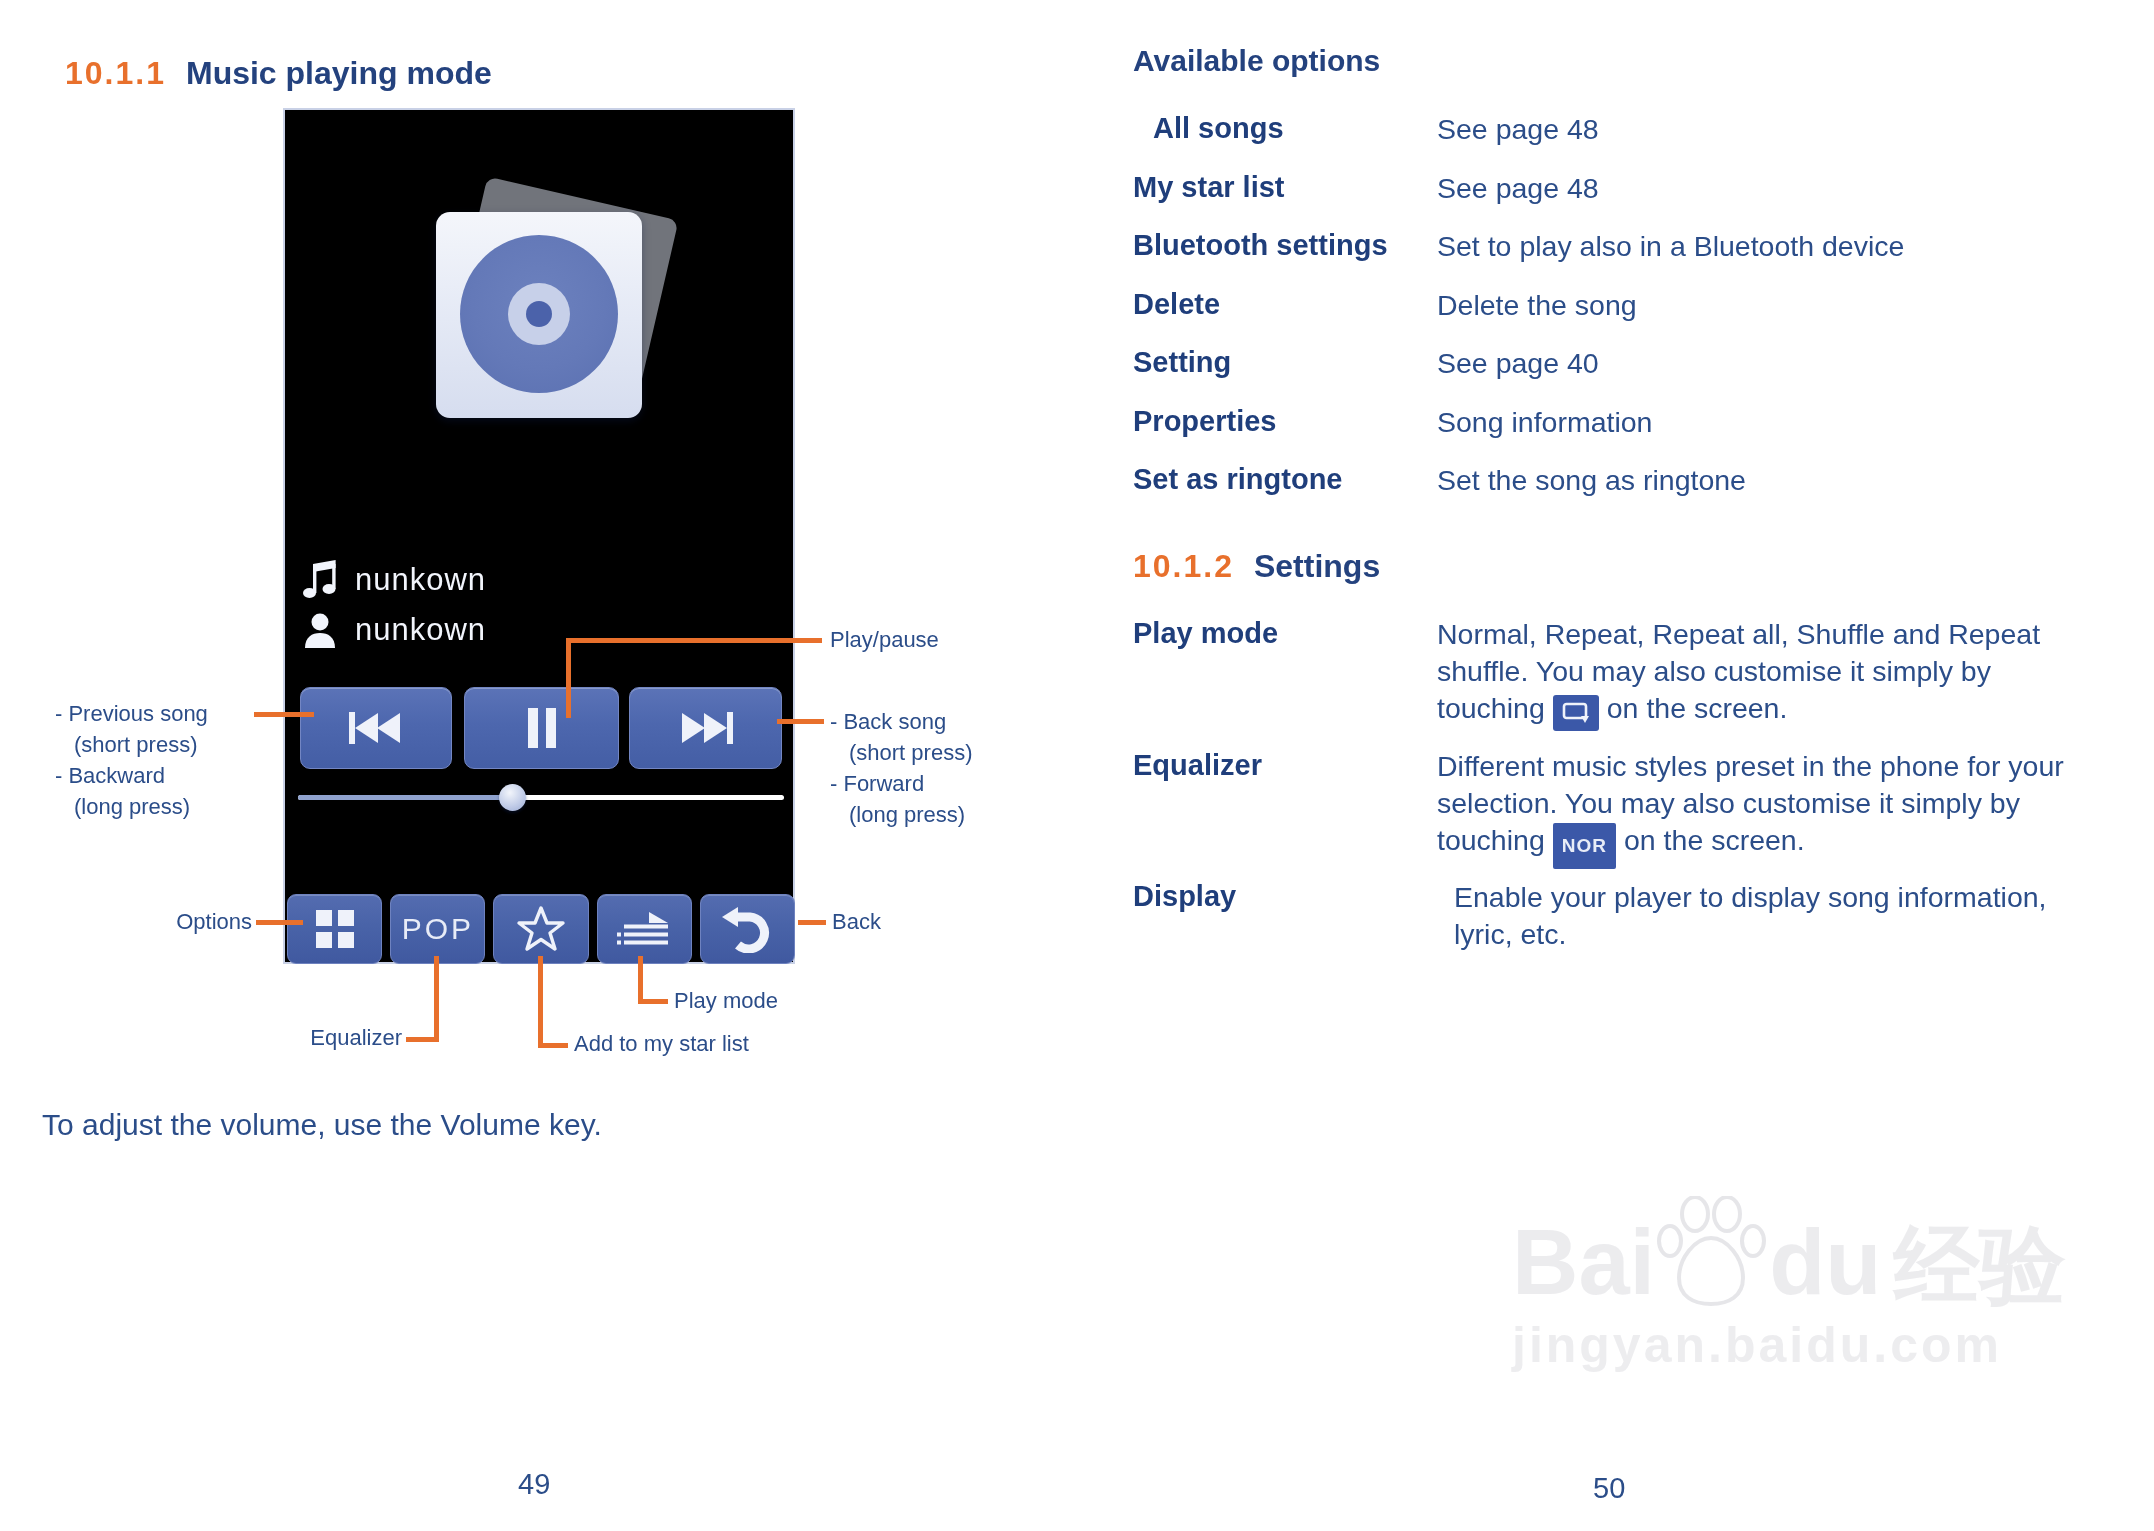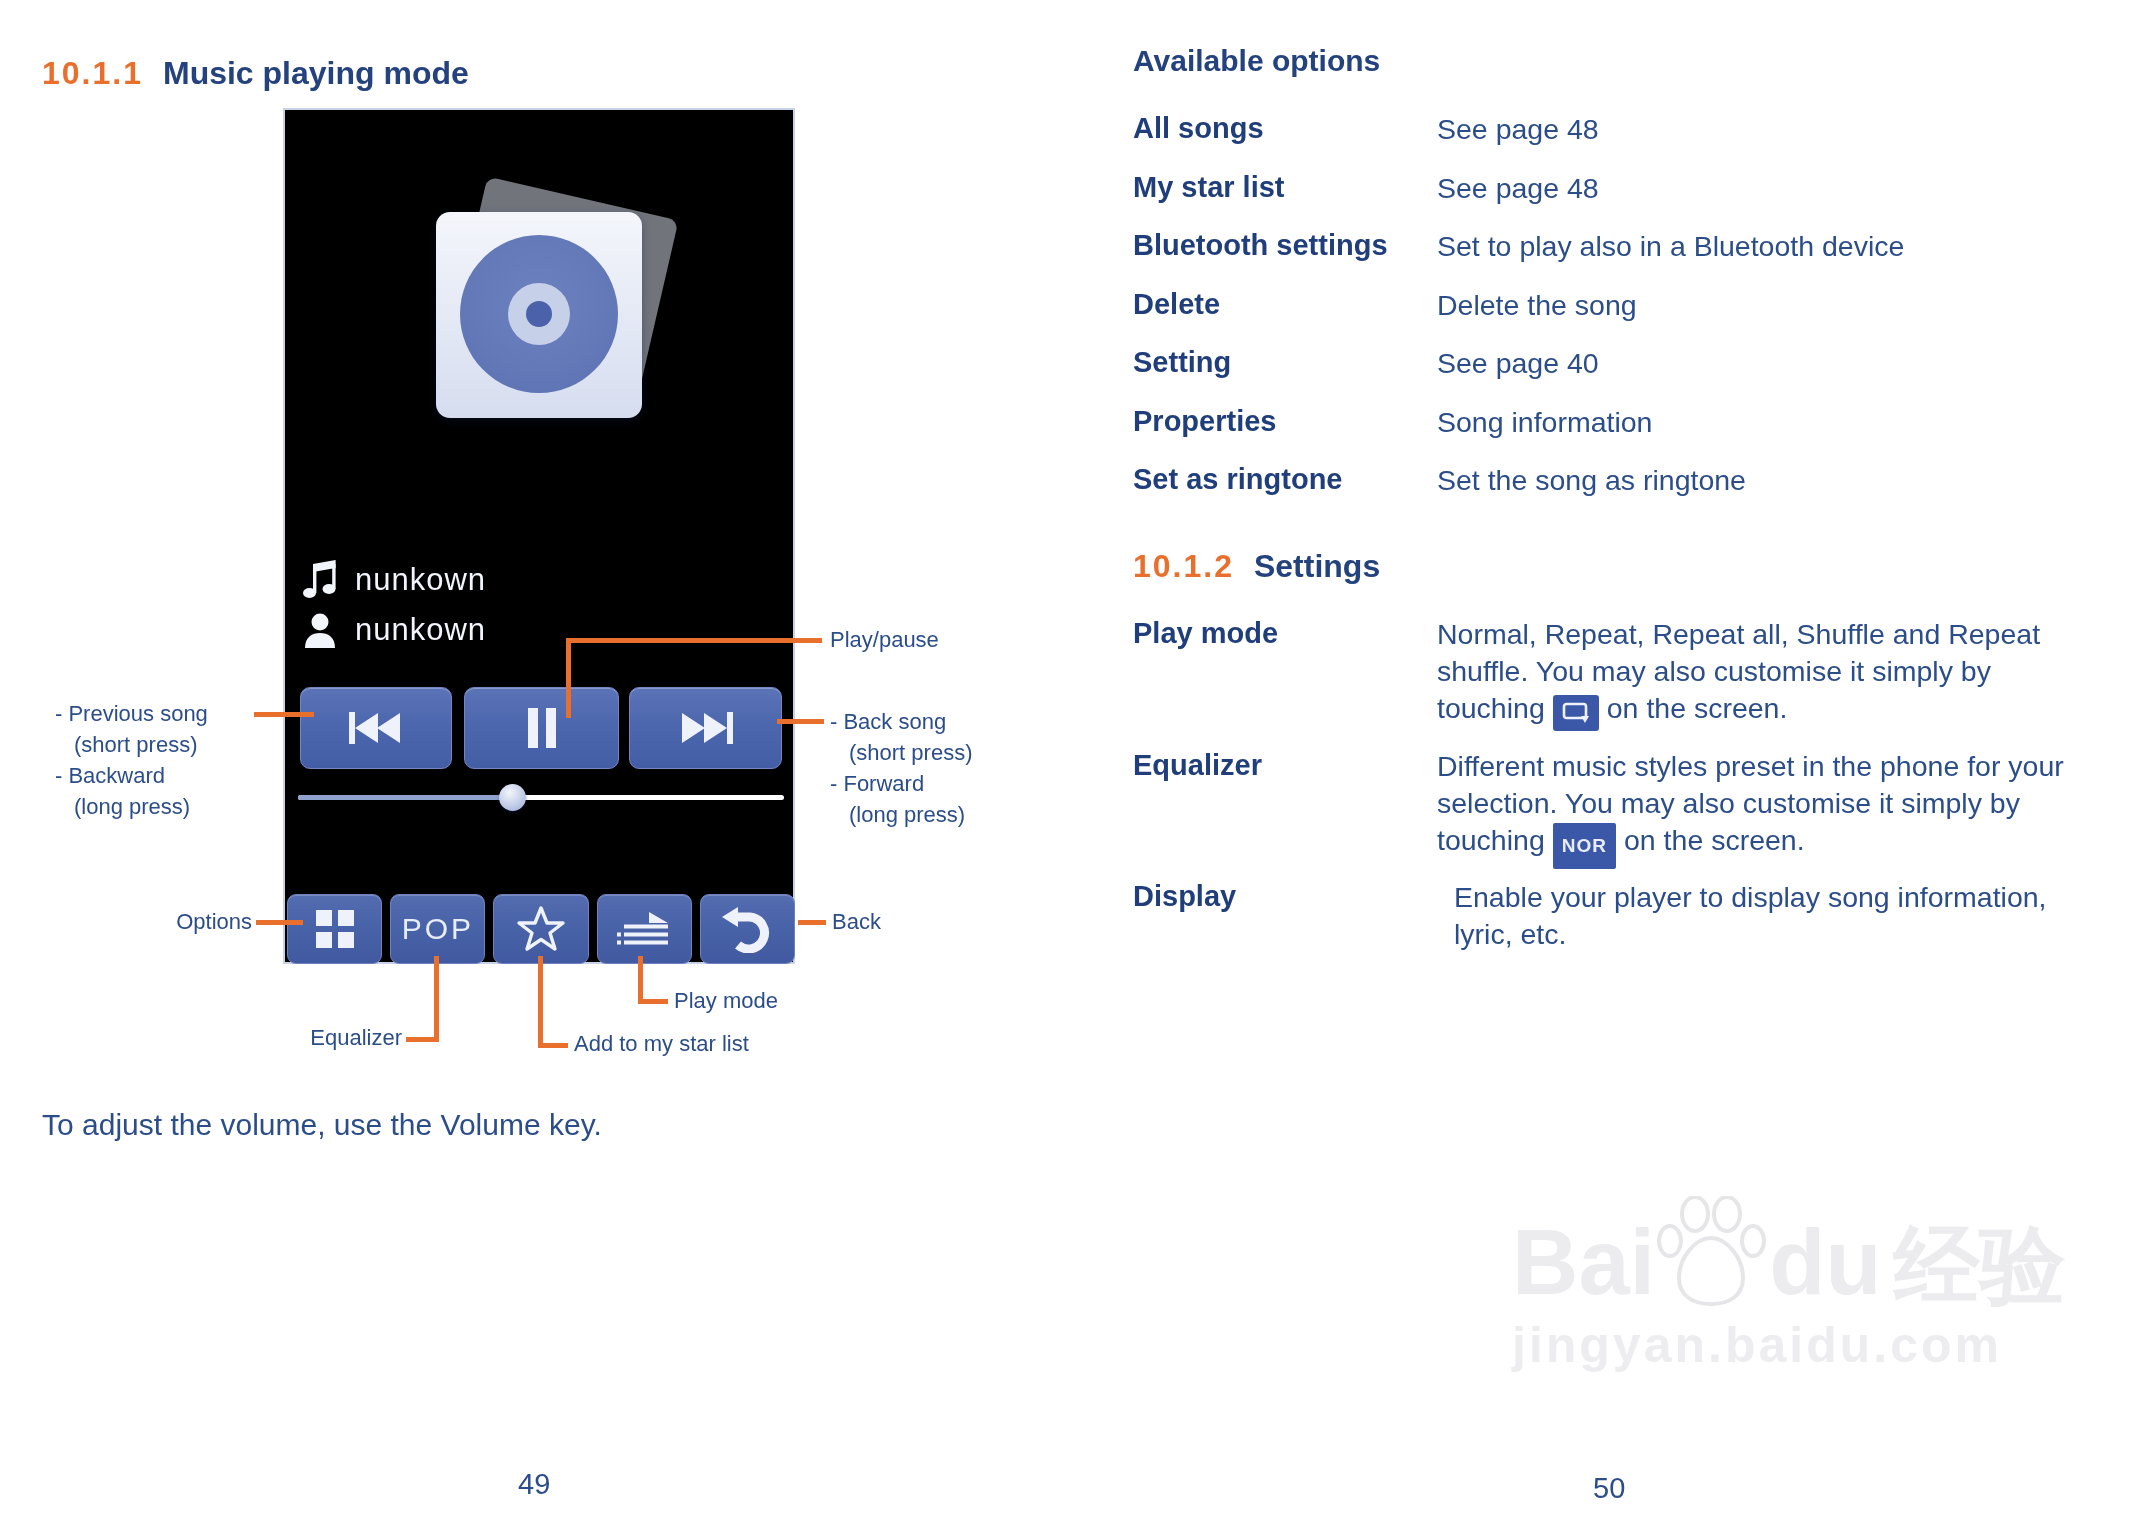--- a/index.html
+++ b/index.html
@@ -1,21 +1,21 @@
 <!DOCTYPE html>
 <html><head>
 <meta charset="utf-8">
 <style>
   html,body{margin:0;padding:0;}
   body{
     width:2154px;height:1531px;position:relative;background:#ffffff;
     font-family:"Liberation Sans","DejaVu Sans",sans-serif;
     overflow:hidden;color:#2B4D89;
   }
-  .abs{position:absolute;}
+  .abs{position:absolute;margin-left:23px;}
 
   
   .sec-head{font-weight:bold;font-size:32px;white-space:nowrap;}
   .sec-num{color:#E8702C;margin-right:20px;letter-spacing:2px;}
   .sec-title{color:#24427E;}
 
   
   .phone{
     position:absolute;left:283px;top:108px;width:512px;height:856px;
     background:#000000;border:2px solid #C9D1E6;box-sizing:border-box;
@@ -232,21 +232,21 @@
   <div class="callout" style="left:832px;top:906px;">Back</div>
   <div class="callout" style="left:238px;top:1022px;width:164px;text-align:right;">Equalizer</div>
   <div class="callout" style="left:574px;top:1028px;">Add to my star list</div>
   <div class="callout" style="left:674px;top:985px;">Play mode</div>
 
   <div class="note-line">To adjust the volume, use the Volume key.</div>
   <div class="foot-num" style="left:518px;top:1468px;">49</div>
 
   <div class="opt-head">Available options</div>
 
-  <div class="term" style="top:112px;">All songs</div>
+  <div class="term" style="top:112px;margin-left:20px;">All songs</div>
   <div class="desc" style="top:113px;">See page 48</div>
   <div class="term" style="top:171px;">My star list</div>
   <div class="desc" style="top:172px;">See page 48</div>
   <div class="term" style="top:229px;">Bluetooth settings</div>
   <div class="desc" style="top:230px;">Set to play also in a Bluetooth device</div>
   <div class="term" style="top:288px;">Delete</div>
   <div class="desc" style="top:289px;">Delete the song</div>
   <div class="term" style="top:346px;">Setting</div>
   <div class="desc" style="top:347px;">See page 40</div>
   <div class="term" style="top:405px;">Properties</div>

